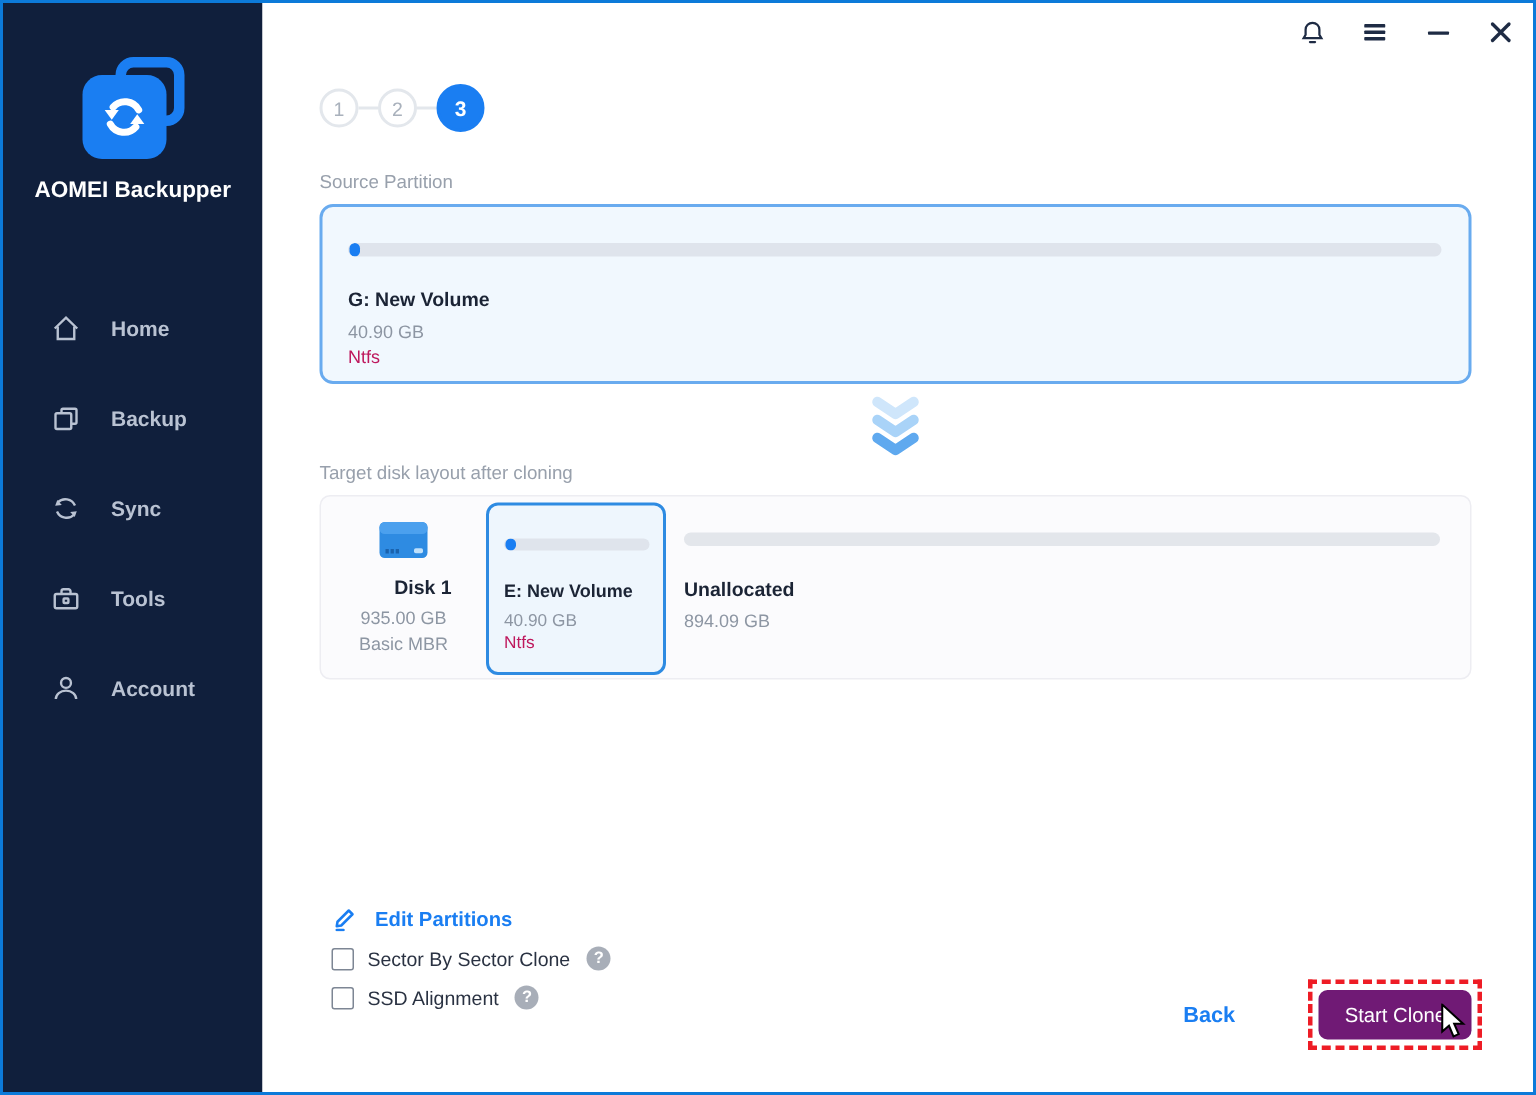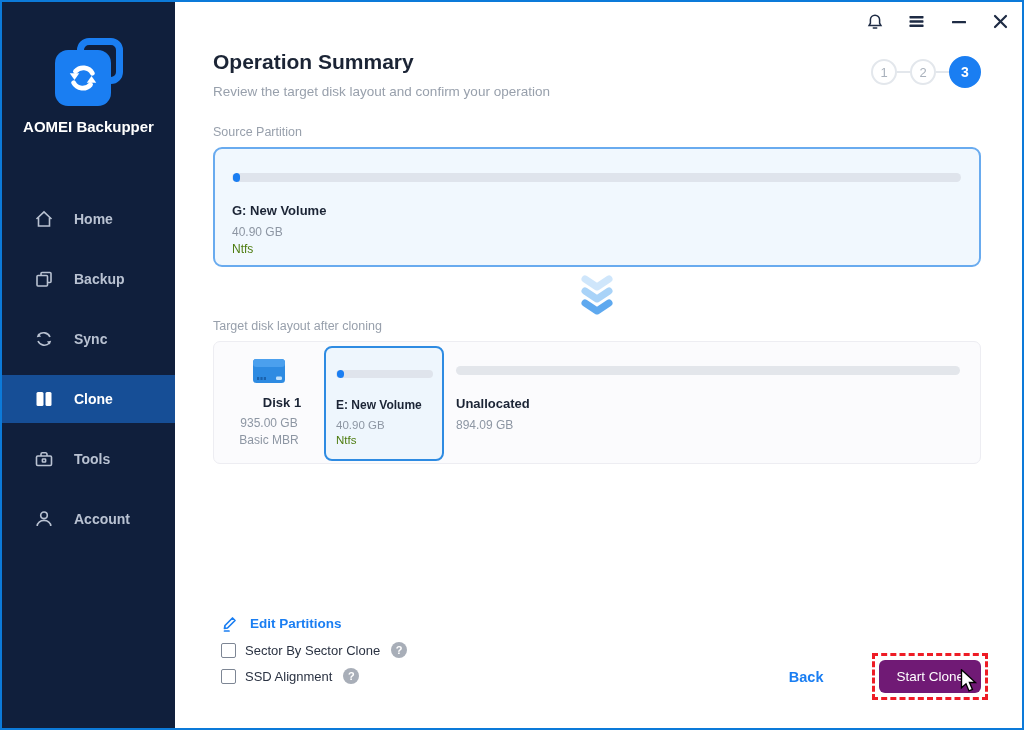--- a/index.html
+++ b/index.html
@@ -33,21 +33,21 @@
   .step-line { width:13px; height:2px; background:#e3e7ec; }
   .step-circle.active { width:32px; height:32px; background:#1a7ef2; border-color:#1a7ef2; color:#fff; font-weight:bold; font-size:14px; }
 
   .section-label { margin-top:26px; font-size:12.5px; color:#98a0ac; }
 
   .source-box { margin-top:8px; height:120px; background:#f1f8fe; border:2px solid #69abef; border-radius:9px; padding:24px 18px 0 17px; }
   .cap-bar { height:9px; background:#dfe4ec; border-radius:5px; position:relative; overflow:hidden; }
   .cap-used { position:absolute; left:1px; top:0; bottom:0; width:7px; background:#1a7ef2; border-radius:5px; }
   .part-name { margin-top:21px; font-size:13px; font-weight:bold; color:#1b2435; }
   .part-size { margin-top:7px; font-size:12px; color:#8d96a3; }
-  .part-fs { margin-top:3px; font-size:12px; color:#4d7c0f; }
+  .part-fs { margin-top:3px; font-size:12px; color:#be185d; }
 
   .chevrons { display:flex; justify-content:center; margin:8px 0 4px; }
 
   .target-box { margin-top:8px; height:123px; background:#fbfbfd; border:1px solid #ededf2; border-radius:7px; display:flex; }
   .disk-info { width:110px; display:flex; flex-direction:column; align-items:center; padding-top:13px; text-align:center; }
   .disk-name { margin-top:8px; font-size:13px; font-weight:bold; color:#1b2435;padding-left:26px; }
   .disk-size { margin-top:6px; font-size:12px; color:#8d96a3; }
   .disk-type { margin-top:3px; font-size:12px; color:#8d96a3; }
   .partition-card { width:120px; margin:4px 0 2px; background:#eef6fd; border:2px solid #2e8be2; border-radius:8px; padding:22px 9px 0 10px; cursor:pointer; }
   .partition-card .part-name { font-size:12px; white-space:nowrap; margin-top:20px; }
@@ -109,29 +109,20 @@
         <span class="nav-icon">
           <svg width="20" height="20" viewBox="0 0 20 20" fill="none" stroke="currentColor" stroke-width="1.6">
             <path d="M16 8 A7 7 0 0 0 4.5 6"></path>
               <polygon points="2.8,8.2 7.2,7.6 4.2,4.4" fill="currentColor" stroke="none"></polygon>
             <path d="M4 12 A7 7 0 0 0 15.5 14"></path>
               <polygon points="17.2,11.8 12.8,12.4 15.8,15.6" fill="currentColor" stroke="none"></polygon>
           </svg>
         </span>
         <span>Sync</span>
       </div>
-      <div class="nav-item active">
-        <span class="nav-icon">
-          <svg width="20" height="20" viewBox="0 0 20 20" fill="currentColor">
-            <rect x="2.5" y="3" width="7" height="14" rx="1.5"></rect>
-              <rect x="11.5" y="3" width="6" height="14" rx="1.5"></rect>
-          </svg>
-        </span>
-        <span>Clone</span>
-      </div>
       <div class="nav-item">
         <span class="nav-icon">
           <svg width="20" height="20" viewBox="0 0 20 20" fill="none" stroke="currentColor" stroke-width="1.6">
             <rect x="2.5" y="7" width="15" height="9.5" rx="1.2"></rect>
             <path d="M7 7 V5.2 a1.4 1.4 0 0 1 1.4-1.4 h3.2 a1.4 1.4 0 0 1 1.4 1.4 V7"></path>
             <rect x="8.4" y="10" width="3.2" height="3" rx="0.5"></rect>
           </svg>
         </span>
         <span>Tools</span>
       </div>
@@ -172,24 +163,20 @@
         <svg width="17" height="17" viewBox="0 0 17 17" stroke="currentColor" stroke-width="2.2" stroke-linecap="round">
           <path d="M3 3 L14 14"></path>
             <path d="M14 3 L3 14"></path>
         </svg>
       </span>
     </div>
 
     <div class="content">
 
       <div class="header-row">
-        <div>
-          <div class="page-title">Operation Summary</div>
-          <div class="page-subtitle">Review the target disk layout and confirm your operation</div>
-        </div>
         <div class="steps">
           <div class="step-circle">1</div>
           <div class="step-line"></div>
           <div class="step-circle">2</div>
           <div class="step-line"></div>
           <div class="step-circle active">3</div>
         </div>
       </div>
 
       <div class="section-label">Source Partition</div>

